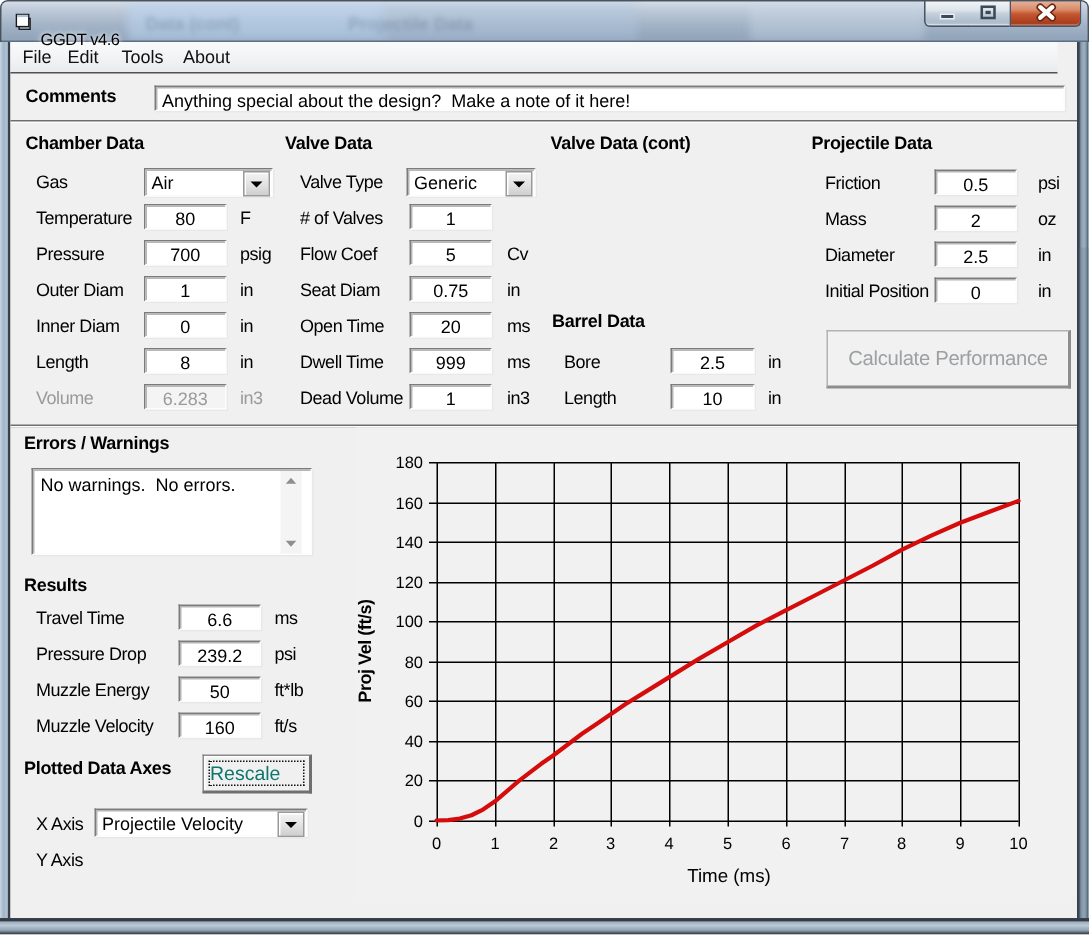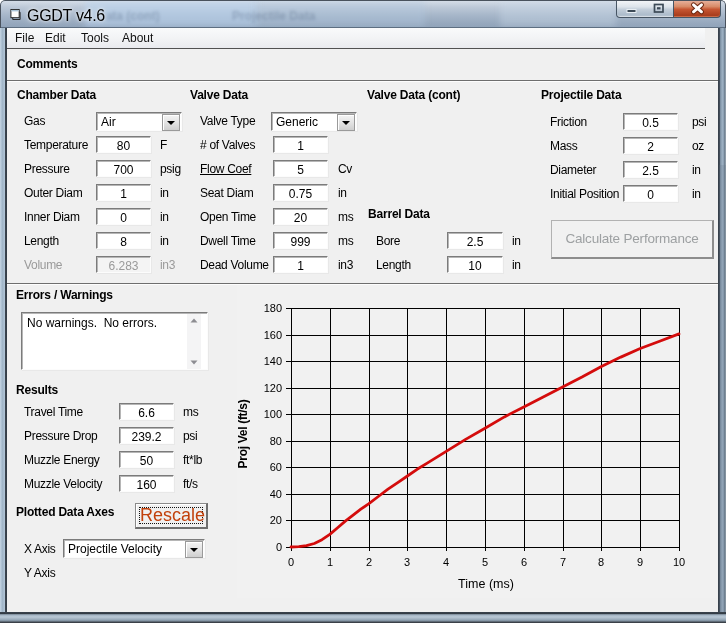--- a/index.html
+++ b/index.html
@@ -33,21 +33,21 @@
   
   .capbtn{position:absolute;top:0;height:17px;z-index:10;border:1px solid #475564;border-top:none;
       background:linear-gradient(180deg,#f5f7f9 0,#dde4eb 40%,#c3ceda 55%,#aebdcc 85%,#bac7d4 100%);
       box-shadow:inset 0 1px 0 rgba(255,255,255,.8), inset 0 -1px 0 rgba(255,255,255,.4);}
   #btnmin{left:616px;width:28px;border-radius:0 0 0 4px;}
   #btnmax{left:644px;width:29px;border-left:none;border-right:none;}
   #btnclose{left:673px;width:46px;border-radius:0 0 4px 0;
       background:linear-gradient(180deg,#e9b6a2 0,#d88c69 38%,#c65632 55%,#a93d1d 90%,#b04523 100%);
       box-shadow:inset 0 1px 0 rgba(255,230,218,.7), inset 0 -1px 0 rgba(255,180,140,.35);}
   
-  #apptitle{position:absolute;left:27px;top:7px;font-size:16px;letter-spacing:-0.3px;color:#000;z-index:11;
+  #apptitle{position:absolute;left:27px;top:21px;font-size:11px;letter-spacing:-0.3px;color:#000;z-index:11;
       text-shadow:0 0 3px rgba(255,255,255,.9),0 0 6px rgba(255,255,255,.8);}
   
   #ficon{position:absolute;left:10px;top:9px;width:11px;height:11px;z-index:11;}
   
   #client{position:absolute;left:7px;top:28px;width:711px;height:584px;background:#f0f0f0;z-index:7;}
   #menubar{position:absolute;left:0;top:0;width:698px;height:20px;
       background:linear-gradient(180deg,#f9fafb 0,#f1f2f4 60%,#e9eaee 100%);
       border-bottom:1px solid #515151;}
   .mitem{position:absolute;top:3px;font-size:12px;color:#111;}
   .lbl{position:absolute;font-size:12px;color:#000;white-space:nowrap;letter-spacing:-0.3px;}
@@ -113,20 +113,21 @@
     <div id="menubar">
       <div class="mitem" style="left:8px;">File</div>
       <div class="mitem" style="left:38px;">Edit</div>
       <div class="mitem" style="left:74px;">Tools</div>
       <div class="mitem" style="left:115px;">About</div>
     </div>
   </div>
   <div id="content" style="position:absolute;left:0;top:0;width:726px;height:623px;z-index:8;">
 
     <div class="hdr" style="left:17px;top:57px;">Comments</div>
+    <div class="tb" style="left:103px;top:57px;width:601px;text-align:left;padding-left:4px;">Anything special about the design?&nbsp; Make a note of it here!</div>
     <div class="sep" style="top:80px;left:7px;width:711px;"></div>
 
     <div class="hdr" style="left:17px;top:88px;">Chamber Data</div>
     <div class="hdr" style="left:190px;top:88px;">Valve Data</div>
     <div class="hdr" style="left:367px;top:88px;">Valve Data (cont)</div>
     <div class="hdr" style="left:541px;top:88px;">Projectile Data</div>
 
     <div class="lbl" style="left:24px;top:114px;">Gas</div>
     <div class="combo" style="left:96px;top:112px;width:80px;">Air<span class="cbtn"></span></div>
     <div class="lbl" style="left:24px;top:138px;">Temperature</div>
@@ -145,21 +146,21 @@
     <div class="tb" style="left:96px;top:232px;width:53px;">8</div>
     <div class="lbl" style="left:160px;top:234px;">in</div>
     <div class="lbl gray" style="left:24px;top:258px;">Volume</div>
     <div class="tb" style="left:96px;top:256px;width:53px;color:#9a9a9a;background:#f4f4f4;">6.283</div>
     <div class="lbl gray" style="left:160px;top:258px;">in3</div>
 
     <div class="lbl" style="left:200px;top:114px;">Valve Type</div>
     <div class="combo" style="left:271px;top:112px;width:80px;">Generic<span class="cbtn"></span></div>
     <div class="lbl" style="left:200px;top:138px;"># of Valves</div>
     <div class="tb" style="left:273px;top:136px;width:53px;">1</div>
-    <div class="lbl" style="left:200px;top:162px;text-decoration:underline;">Flow Coef</div>
+    <div class="lbl" style="left:200px;top:162px;">Flow Coef</div>
     <div class="tb" style="left:273px;top:160px;width:53px;">5</div>
     <div class="lbl" style="left:338px;top:162px;">Cv</div>
     <div class="lbl" style="left:200px;top:186px;">Seat Diam</div>
     <div class="tb" style="left:273px;top:184px;width:53px;">0.75</div>
     <div class="lbl" style="left:338px;top:186px;">in</div>
     <div class="lbl" style="left:200px;top:210px;">Open Time</div>
     <div class="tb" style="left:273px;top:208px;width:53px;">20</div>
     <div class="lbl" style="left:338px;top:210px;">ms</div>
     <div class="lbl" style="left:200px;top:234px;">Dwell Time</div>
     <div class="tb" style="left:273px;top:232px;width:53px;">999</div>
@@ -216,21 +217,21 @@
     <div class="lbl" style="left:183px;top:453px;">ft*lb</div>
     <div class="lbl" style="left:24px;top:477px;">Muzzle Velocity</div>
     <div class="tb" style="left:119px;top:475px;width:53px;">160</div>
     <div class="lbl" style="left:183px;top:477px;">ft/s</div>
 
     <div class="hdr" style="left:16px;top:505px;">Plotted Data Axes</div>
     <div id="rescale" style="position:absolute;left:135px;top:503px;width:70px;height:23px;
         background:#f0f0f0;border:1px solid #8a8a8a;border-bottom:2px solid #6f6f6f;border-right:2px solid #6f6f6f;
         box-shadow:inset 1px 1px 0 #fff;">
       <div style="position:absolute;left:3px;top:3px;right:3px;bottom:3px;border:1px dotted #111;
-          font-size:18px;color:#c2410c;text-align:right;line-height:15px;">Rescale</div>
+          font-size:13px;color:#0f766e;text-align:left;line-height:15px;">Rescale</div>
     </div>
     <div class="lbl" style="left:24px;top:542px;">X Axis</div>
     <div class="combo" style="left:63px;top:539px;width:136px;">Projectile Velocity<span class="cbtn"></span></div>
     <div class="lbl" style="left:24px;top:566px;">Y Axis</div>
 
     <svg id="chart" style="position:absolute;left:0;top:0;" width="726" height="623" viewBox="0 0 726 623">
       <rect x="237" y="285" width="480" height="313" fill="#f1f1f1"></rect>
       <g id="grid" stroke="#000" stroke-width="1">
           <line x1="291.5" y1="308" x2="291.5" y2="551"></line>
           <line x1="330.5" y1="308" x2="330.5" y2="551"></line>

